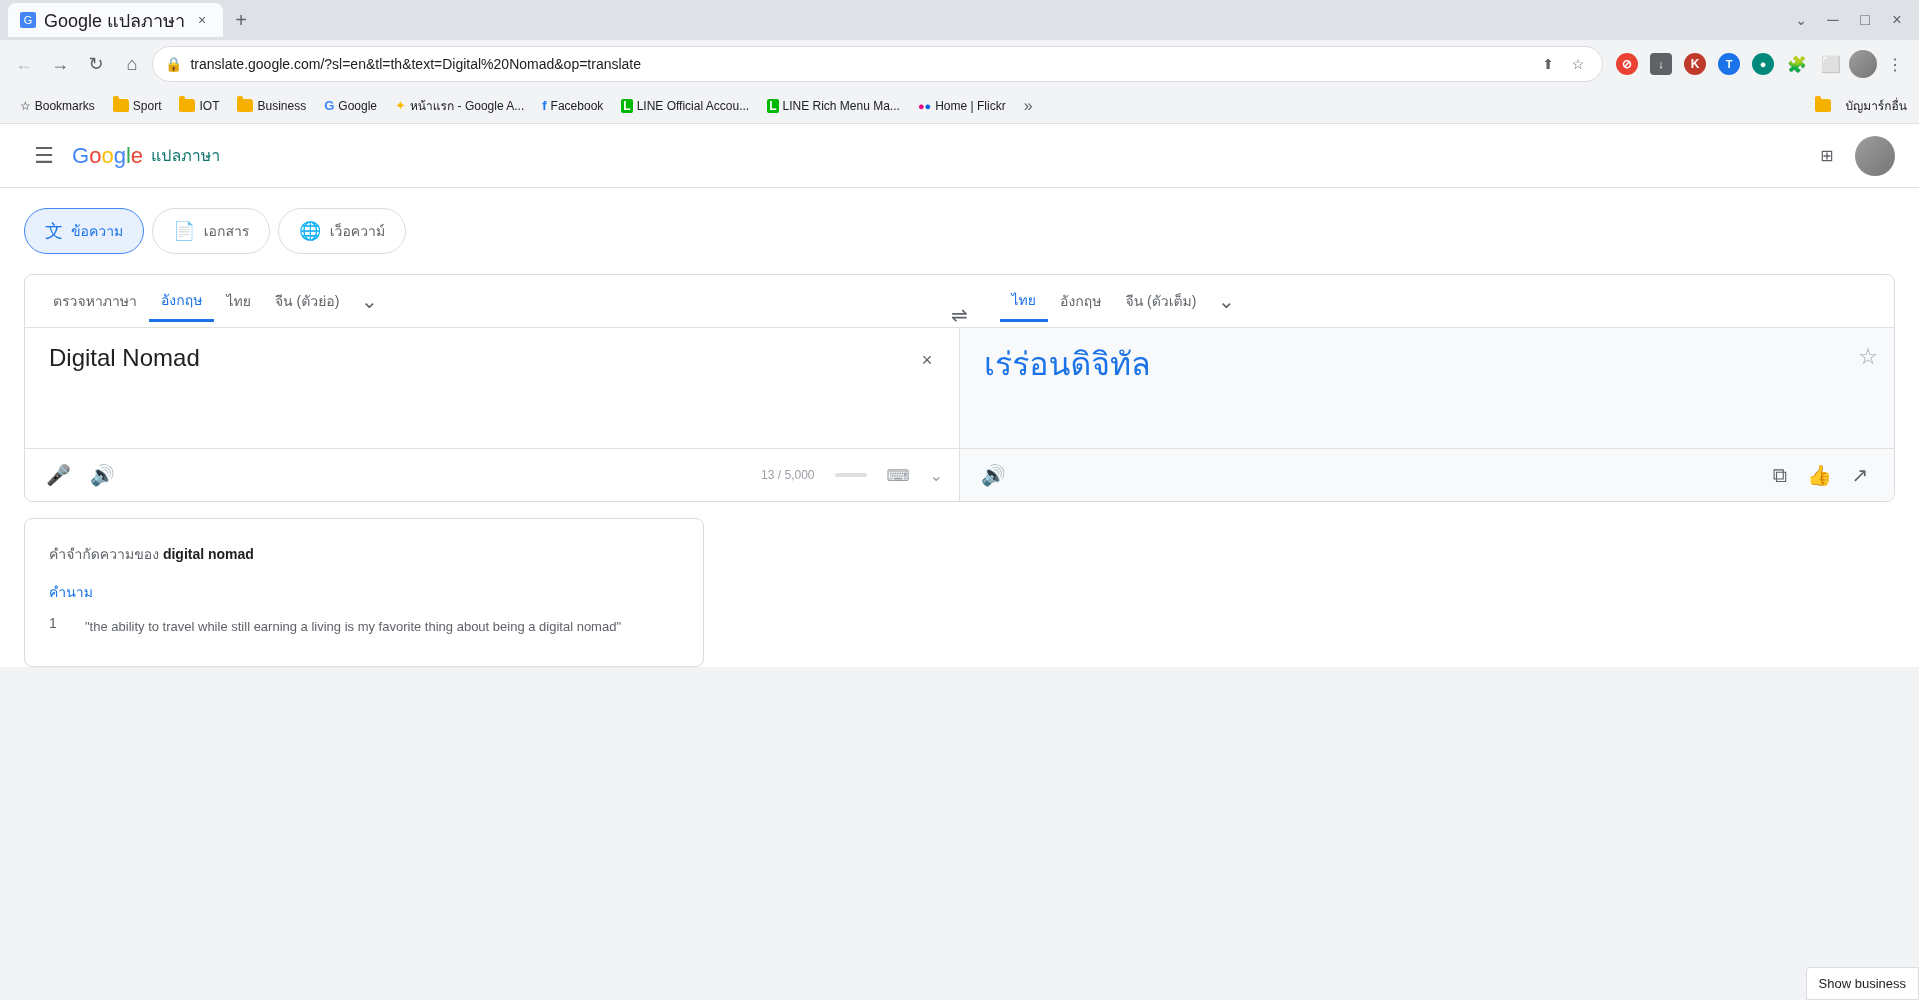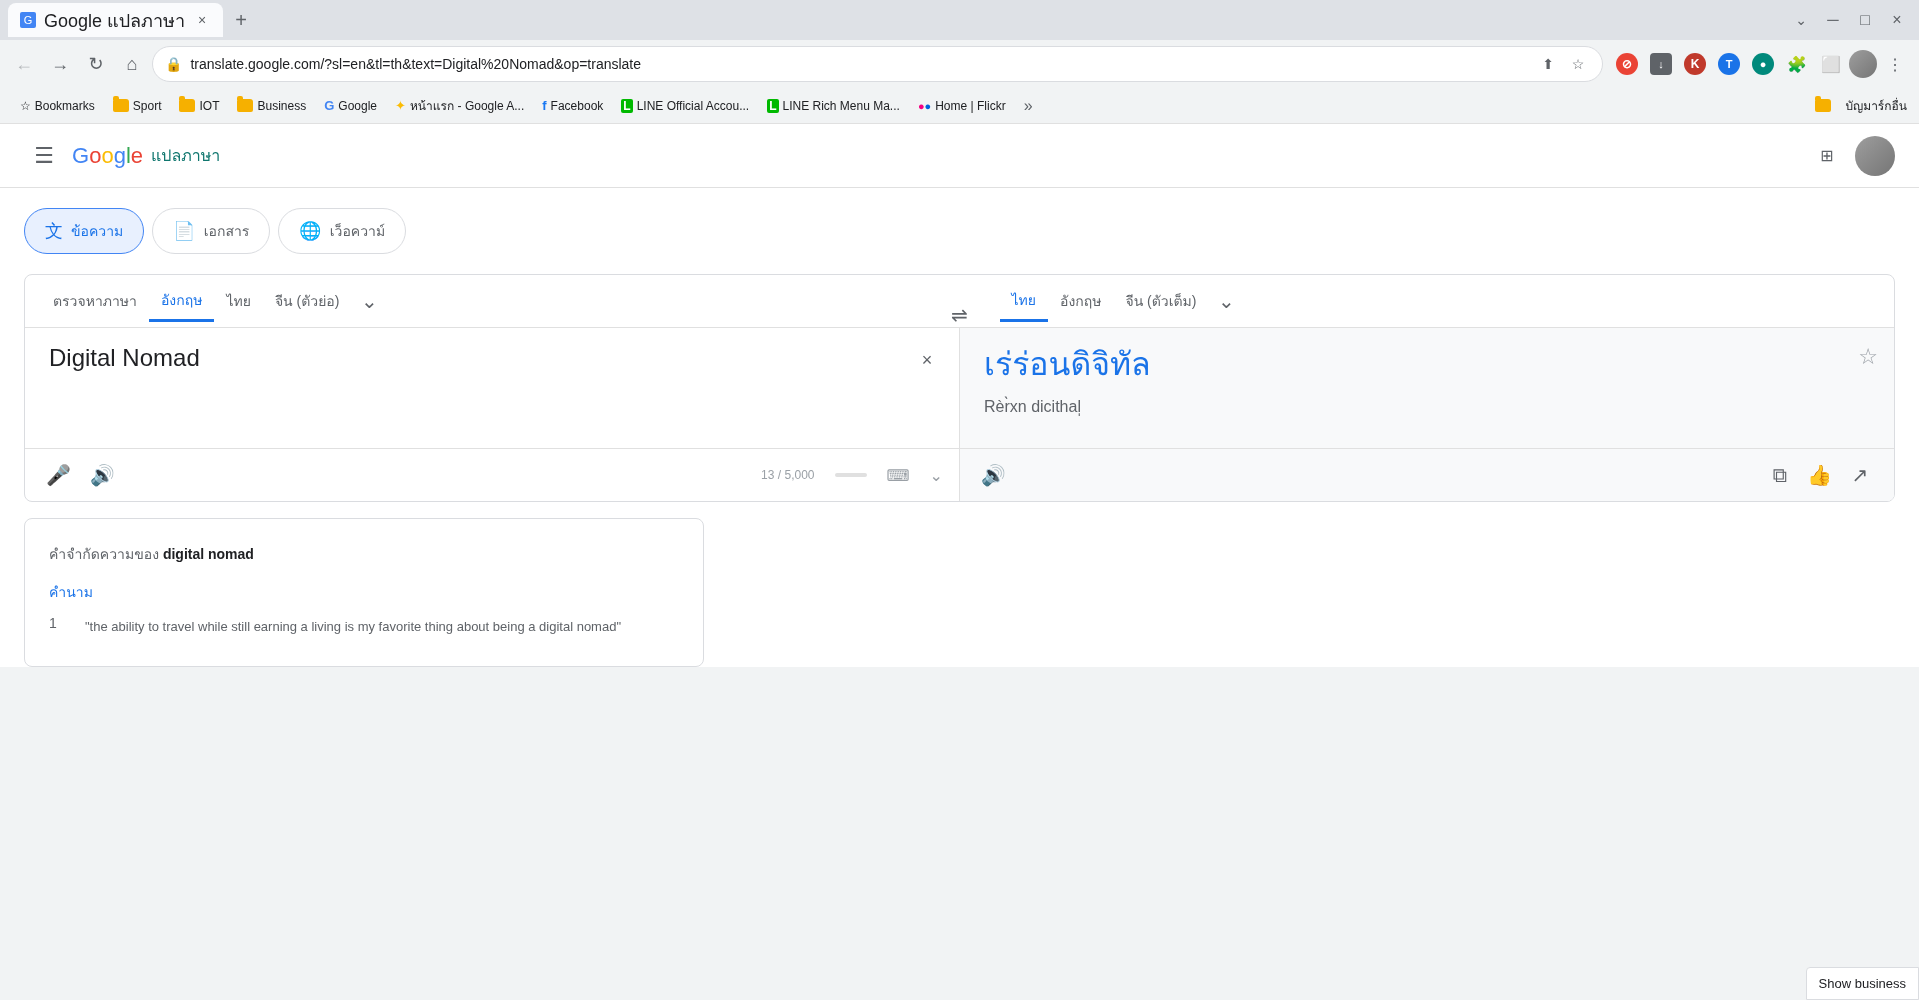--- a/index.html
+++ b/index.html
@@ -291,21 +291,20 @@
             <div class="char-bar"></div>
             <span style="cursor:pointer; font-size:16px;">⌨</span>
             <span style="cursor:pointer; font-size:16px; color:#9aa0a6;">⌄</span>
           </div>
         </div>
       </div>
 
       <div class="target-body" style="background:#f8f9fa;">
         <div style="padding:16px 24px; min-height:120px; position:relative;">
           <div class="translated-text">เร่ร่อนดิจิทัล</div>
-          <div class="transliteration">Rèr̀xn dicithal̩</div>
           <div style="position:absolute; top:16px; right:16px;">
             <span style="font-size:22px; color:#9aa0a6; cursor:pointer;">☆</span>
           </div>
         </div>
         <div class="panel-footer" style="background:#f8f9fa;">
           <div class="footer-icon-btn">🔊</div>
           <div style="margin-left:auto; display:flex; align-items:center; gap:4px;">
             <div class="footer-icon-btn">⧉</div>
             <div class="footer-icon-btn">👍</div>
             <div class="footer-icon-btn">↗</div>

